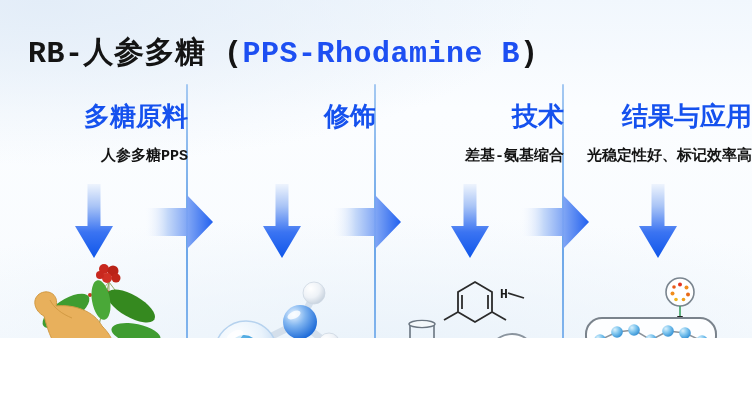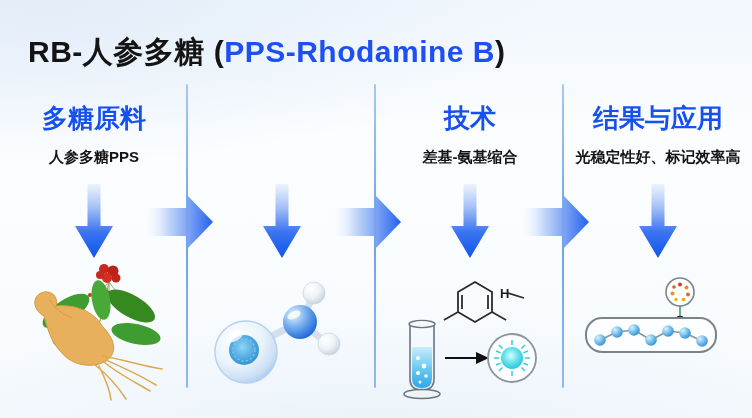--- a/index.html
+++ b/index.html
@@ -2,43 +2,44 @@
 <html style="--heading-blue: #1551ee; --title-highlight-blue: #1d4ff2; --arrow-blue: #1e63f0; --divider-blue: #74aceb; --text-black: #141414;"><head>
 <meta charset="utf-8">
 <style>
   html,body{margin:0;padding:0;}
   body{
     font-family:"Liberation Sans","DejaVu Sans",sans-serif;
     background:#ffffff;
   }
   .canvas{
     position:relative;
-    width:752px;height:418px;
+    width:752px;height:338px;
     overflow:hidden;
     background:
       radial-gradient(900px 300px at 6% 0%, #e3edf8 0%, rgba(255,255,255,0) 55%),
       radial-gradient(1000px 240px at 50% 106%, #e9f2fa 0%, rgba(255,255,255,0) 60%),
       linear-gradient(180deg,#f1f7fd 0%,#fbfdff 32%,#f8fbfe 100%);
+    font-family: Liberation Mono, monospace;
   }
   .page-title{
     position:absolute;left:28px;top:12px;
     font-size:30px;font-weight:800;color:var(--text-black,#141414);
     letter-spacing:.5px;white-space:nowrap;
   }
   .page-title .hl{color:var(--title-highlight-blue,#1d4ff2);}
   .divider{
     position:absolute;top:84px;width:2px;height:304px;z-index:1;
     background:linear-gradient(180deg,#a5c9f2 0%,#6aa5e8 50%,#8cbbef 100%);
     border-radius:1px;
   }
   .right-arrow{
     position:absolute;top:195px;width:70px;height:54px;z-index:2;
   }
   .col{
-    position:absolute;top:96px;width:188px;height:322px;text-align:center;z-index:3;
+    position:absolute;top:96px;width:188px;height:322px;text-align:right;z-index:3;
   }
   .col .heading{
     margin:6px 0 0 0;font-size:26px;line-height:32px;font-weight:800;
     color:var(--heading-blue,#1551ee);white-space:nowrap;
   }
   .col .subtitle{
     margin-top:13px;font-size:15px;line-height:19px;font-weight:700;
     color:var(--text-black,#1a1a1a);white-space:nowrap;
   }
   .down-arrow{
@@ -153,20 +154,21 @@
       </g>
       <g>
         <path d="M30,60 C20,55 17,42 27,37 C36,33 45,40 42,50 C60,48 80,55 88,70 C100,82 105,96 92,105 C77,114 56,108 47,96 C36,85 33,70 30,60 Z" fill="#e8b05c" stroke="#d29a43" stroke-width="1"></path>
         <path d="M92,104 C110,112 126,119 142,129 M88,100 C108,103 128,110 148,113 M80,108 C95,120 105,132 112,143 M90,106 C103,117 119,125 136,135 M85,110 C92,124 96,134 97,144" stroke="#dcab50" stroke-width="1.6" fill="none" stroke-linecap="round"></path>
         <path d="M36,44 C40,52 48,58 58,62" stroke="#d29a43" stroke-width="1" fill="none"></path>
       </g>
     </svg>
   </div>
 
   <div class="col" style="left:188px">
+    <div class="heading">修饰</div>
     <svg class="down-arrow" viewBox="0 0 38 74">
         <polygon points="12.5,0 25.5,0 25.5,42 38,42 19,74 0,42 12.5,42" fill="url(#gD)"></polygon>
       </svg>
     <svg class="illo illo-2" width="160" height="130" viewBox="0 0 160 130">
       <g stroke="#d4dfeb" stroke-width="7" stroke-linecap="round">
         <line x1="62" y1="72" x2="98" y2="54"></line>
         <line x1="98" y1="54" x2="112" y2="27"></line>
         <line x1="98" y1="54" x2="125" y2="75"></line>
       </g>
       <circle cx="44" cy="84" r="31" fill="url(#gBig)" stroke="#b6d2ee" stroke-width="1.5"></circle>

